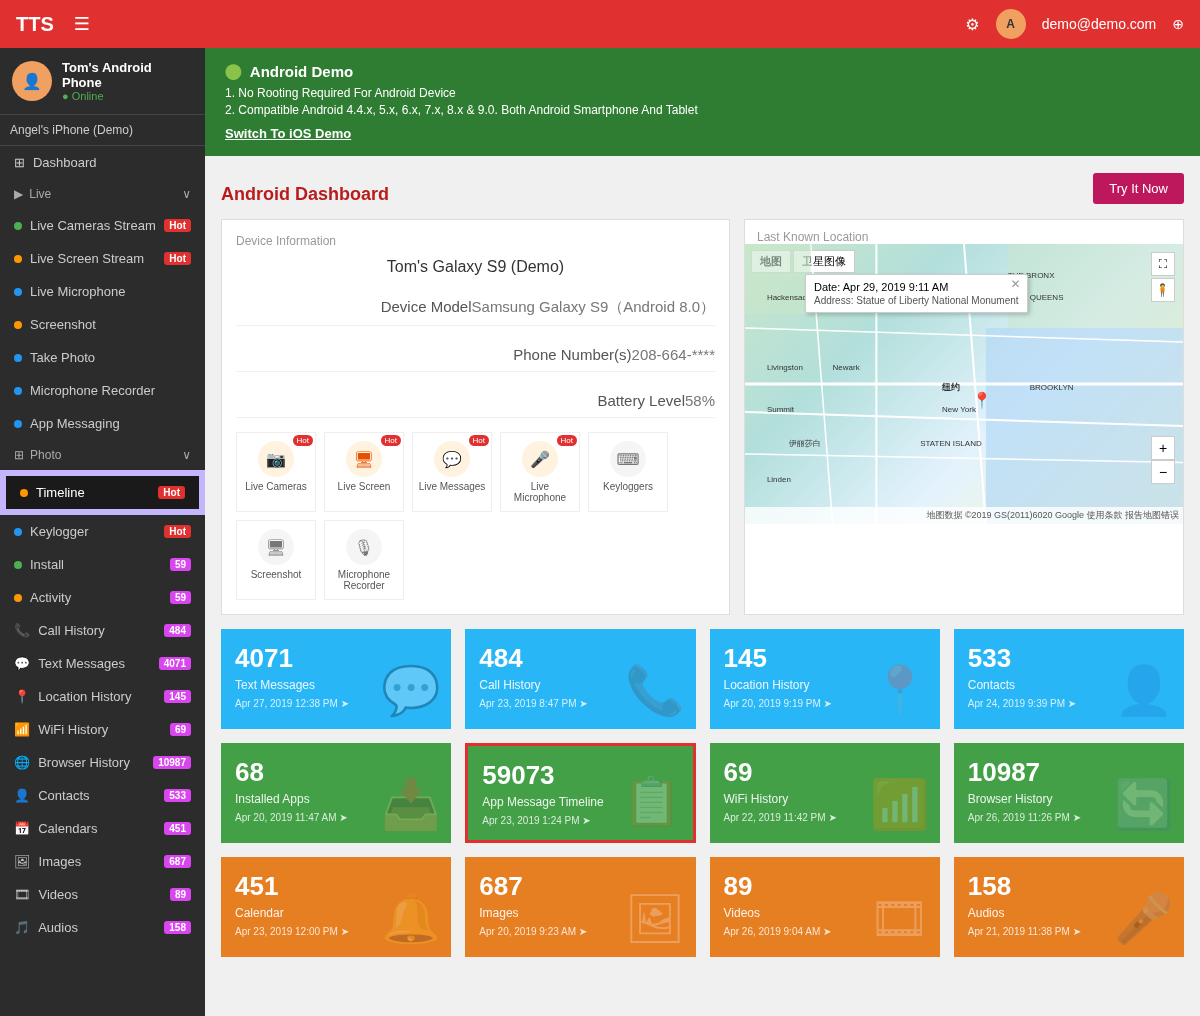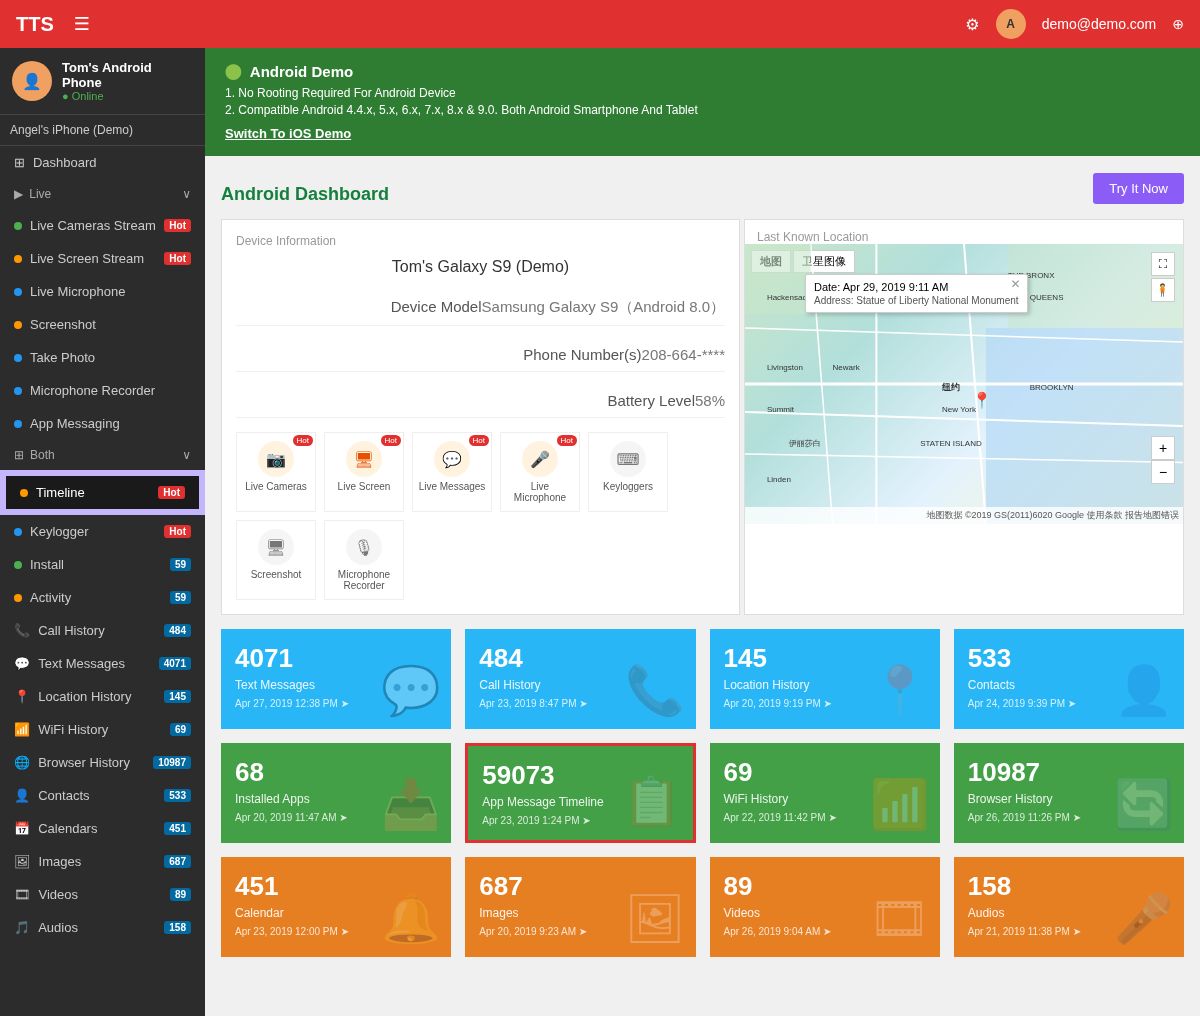--- a/index.html
+++ b/index.html
@@ -86,21 +86,21 @@
     }
     .sidebar-item .dot {
       width: 8px; height: 8px; border-radius: 50%;
       flex-shrink: 0;
     }
     .dot-green { background: #4caf50; }
     .dot-orange { background: #ff9800; }
     .dot-blue { background: #2196f3; }
     .sidebar-badge {
       margin-left: auto;
-      background: #0369a1;
+      background: #d946ef;
       color: white;
       font-size: 10px;
       padding: 1px 5px;
       border-radius: 3px;
       font-weight: bold;
     }
     .badge-hot { background: #e03030 !important; }
     .sidebar-section-header {
       padding: 8px 14px;
       font-size: 12px;
@@ -157,37 +157,37 @@
       padding: 16px;
     }
     .dashboard-header {
       display: flex;
       align-items: center;
       justify-content: space-between;
       margin-bottom: 14px;
     }
     .dashboard-header h2 {
       font-size: 18px;
-      color: #15803d;
+      color: #b91c1c;
       margin-top: 12px;
     }
     .try-it-now-btn {
-      background: #8b5cf6;
+      background: #be185d;
       color: white;
       border: none;
       padding: 8px 16px;
       font-size: 13px;
       cursor: pointer;
       border-radius: 3px;
     }
 
     
     .two-col {
       display: flex;
-      gap: 4px;
+      gap: 14px;
       margin-bottom: 14px;
     }
     .device-info-panel {
       flex: 1;
       background: white;
       border: 1px solid #ddd;
       padding: 14px;
     }
     .device-info-panel .panel-title {
       font-size: 12px;
@@ -465,21 +465,21 @@
       <span class="dot dot-blue"></span>
       <span>Microphone Recorder</span>
     </div>
     <div class="sidebar-item">
       <span class="dot dot-blue"></span>
       <span>App Messaging</span>
     </div>
 
     <div class="sidebar-section-header">
       <span>⊞</span>
-      <span>Both</span>
+      <span>Photo</span>
       <span style="margin-left:auto;">∨</span>
     </div>
 
     <div class="sidebar-item highlighted" style="border:6px solid #c4b5fd; background:#1a1a1a;justify-content:flex-end;">
       <span class="dot dot-orange"></span>
       <span>Timeline</span>
       <span class="sidebar-badge badge-hot">Hot</span>
     </div>
     <div class="sidebar-item">
       <span class="dot dot-blue"></span>

